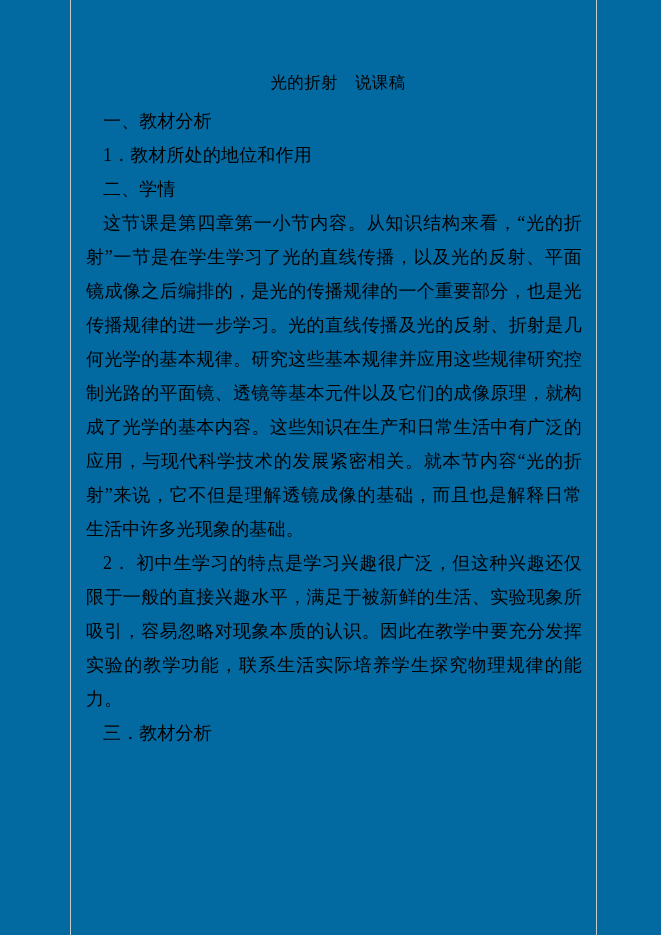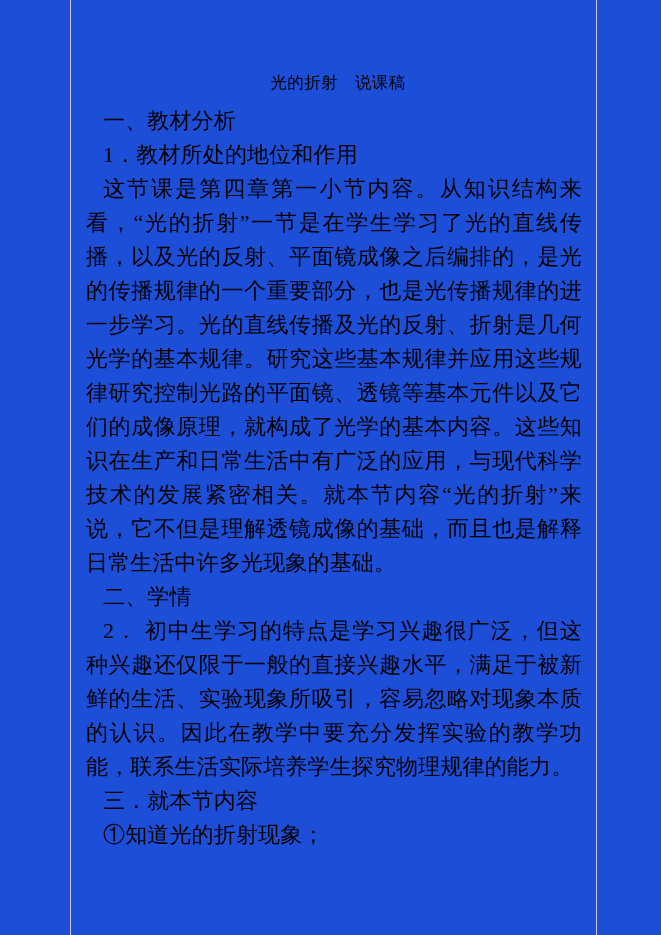--- a/index.html
+++ b/index.html
@@ -11,21 +11,21 @@
     width: 661px;
     height: 935px;
     font-family: "Liberation Serif", "DejaVu Serif", serif;
     color: #000000;
     overflow: hidden;
   }
   .page {
     position: relative;
     width: 661px;
     height: 935px;
-    background: #1d4ed8;
+    background: #0369a1;
     box-sizing: border-box;
   }
   .rule-left {
     position: absolute;
     left: 70px;
     top: 0;
     width: 1px;
     height: 935px;
     background: #c8c8c8;
   }
@@ -46,21 +46,21 @@
   .doc-title {
     text-align: center;
     font-size: 16.5px;
     line-height: 34px;
     letter-spacing: 0.4px;
     margin: 0 0 4px 0;
     padding-left: 8px;
   }
   p.para {
     margin: 0;
-    font-size: 22px;
+    font-size: 18px;
     line-height: 34px;
     text-align: justify;
     text-justify: inter-ideograph;
     letter-spacing: 0.15px;
   }
   p.indent1 {
     text-indent: 17px;
   }
 </style>
 </head>
@@ -68,19 +68,18 @@
 
 <div class="page">
   <div class="rule-left"></div>
   <div class="rule-right"></div>
 
   <div class="content">
     <div class="doc-title">光的折射　说课稿</div>
 
     <p class="para indent1">一、教材分析</p>
     <p class="para indent1">1．教材所处的地位和作用</p>
+    <p class="para indent1">二、学情</p>
     <p class="para indent1">这节课是第四章第一小节内容。从知识结构来看，“光的折射”一节是在学生学习了光的直线传播，以及光的反射、平面镜成像之后编排的，是光的传播规律的一个重要部分，也是光传播规律的进一步学习。光的直线传播及光的反射、折射是几何光学的基本规律。研究这些基本规律并应用这些规律研究控制光路的平面镜、透镜等基本元件以及它们的成像原理，就构成了光学的基本内容。这些知识在生产和日常生活中有广泛的应用，与现代科学技术的发展紧密相关。就本节内容“光的折射”来说，它不但是理解透镜成像的基础，而且也是解释日常生活中许多光现象的基础。</p>
-    <p class="para indent1">二、学情</p>
     <p class="para indent1">2． 初中生学习的特点是学习兴趣很广泛，但这种兴趣还仅限于一般的直接兴趣水平，满足于被新鲜的生活、实验现象所吸引，容易忽略对现象本质的认识。因此在教学中要充分发挥实验的教学功能，联系生活实际培养学生探究物理规律的能力。</p>
-    <p class="para indent1">三．就本节内容</p>
-    <p class="para indent1">①知道光的折射现象；</p>
+    <p class="para indent1">三．教材分析</p>
   </div>
 </div>
 
 </body></html>

